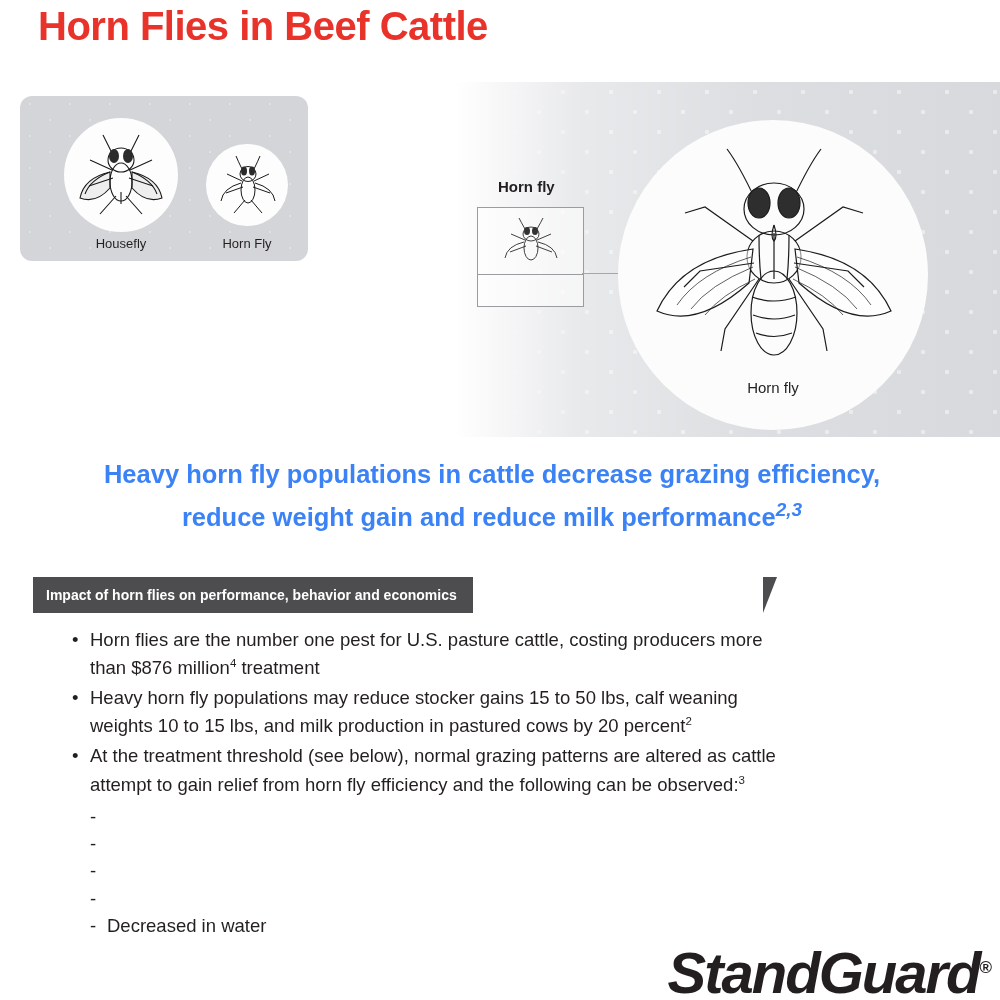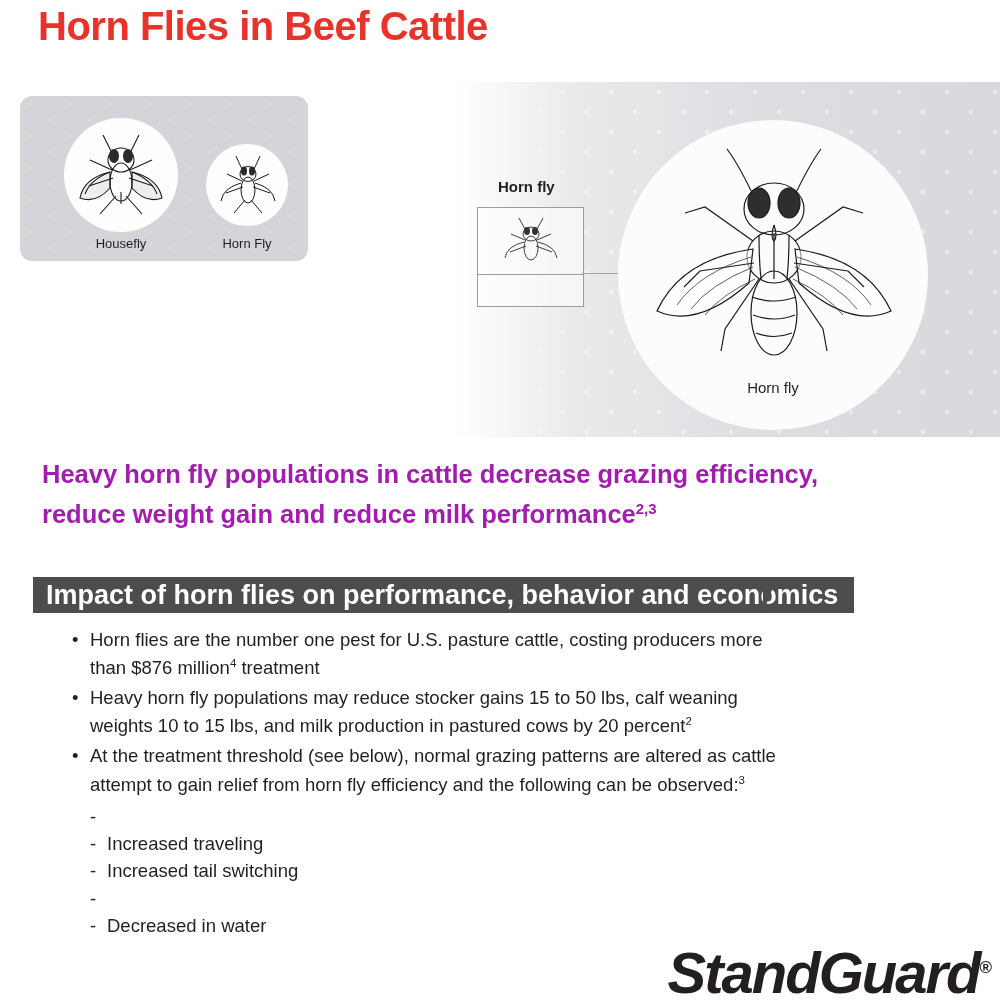--- a/index.html
+++ b/index.html
@@ -159,36 +159,37 @@
 
   
   .headline {
     position: absolute;
     left: 42px;
     top: 455px;
     width: 900px;
     font-size: 25.5px;
     font-weight: bold;
     line-height: 1.55;
-    color: #a21caf;
-  }
-  .headline sup { font-size: 15px; }
+    color: #3b82f6;
+    text-align: center;
+  }
+  .headline sup { font-size: 19px; font-style: italic; }
 
   
   .banner {
     position: absolute;
     left: 33px;
     top: 577px;
     height: 36px;
     background: #4d4d4f;
     padding: 0 16px 0 13px;
     display: flex;
     align-items: center;
     color: #ffffff;
-    font-size: 27px;
+    font-size: 14px;
     font-weight: bold;
     white-space: nowrap;
   }
   .banner-notch {
     position: absolute;
     left: 763px;
     top: 577px;
     width: 0;
     height: 0;
     border-top: 36px solid #4d4d4f;
@@ -374,25 +375,23 @@
     <span class="dot">•</span>
     <span class="txt"><span>At the treatment threshold (see below), normal grazing patterns are altered as cattle attempt to gain relief from horn fly efficiency and the following can be observed:</span><sup>3</sup><span></span></span>
   </div>
 
   <div class="subbullets">
     <div class="subbullet">
       <span class="dash">-</span>
     </div>
     <div class="subbullet">
       <span class="dash">-</span>
-      <span>Increased traveling</span>
     </div>
     <div class="subbullet">
       <span class="dash">-</span>
-      <span>Increased tail switching</span>
     </div>
     <div class="subbullet">
       <span class="dash">-</span>
     </div>
     <div class="subbullet">
       <span class="dash">-</span>
       <span>Decreased in water</span>
     </div>
   </div>
 </div>

